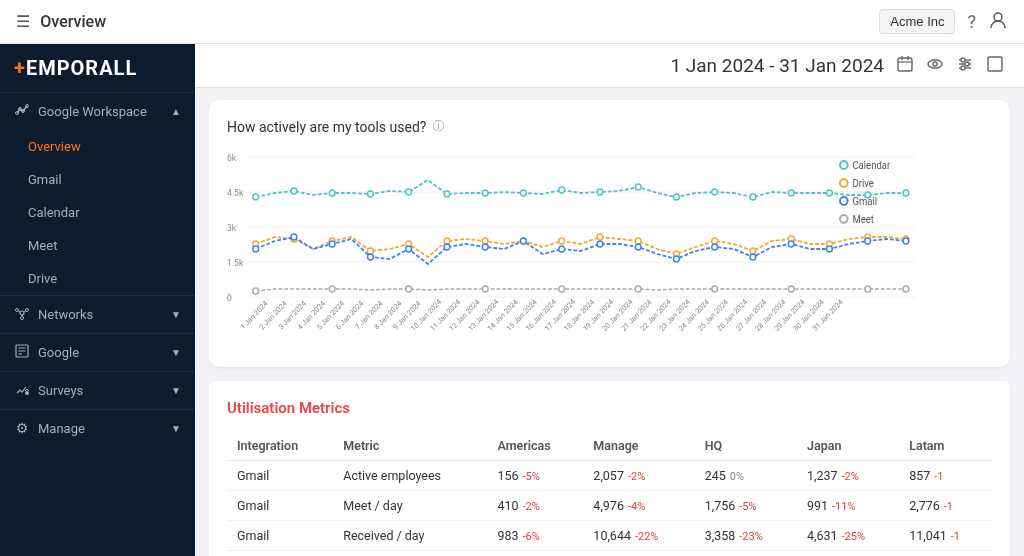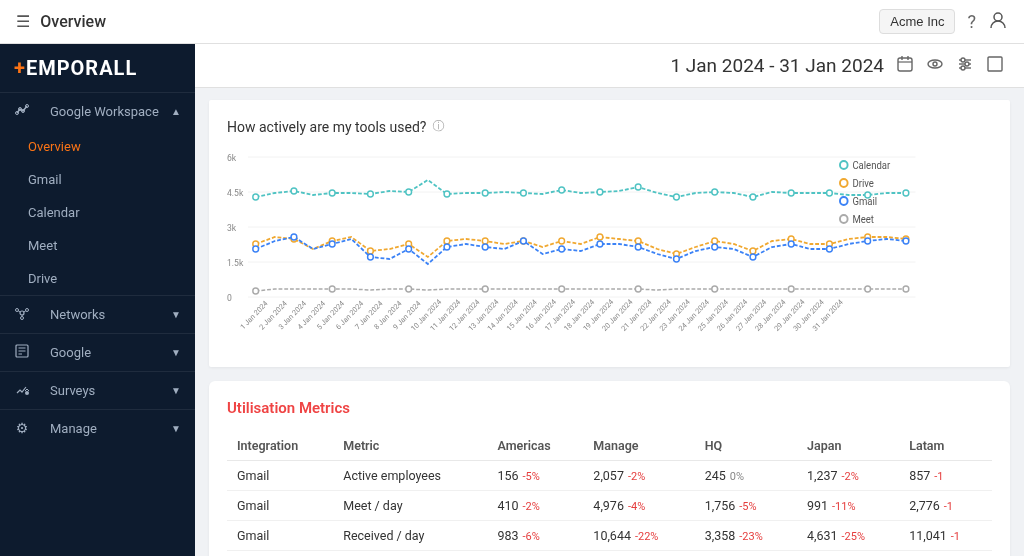--- a/index.html
+++ b/index.html
@@ -18,34 +18,34 @@
     .main-layout { display: flex; flex: 1; overflow: hidden; }
 
     
     .sidebar { width: 195px; background: #0d1b2e; color: #fff; display: flex; flex-direction: column; flex-shrink: 0; overflow-y: auto; }
     .logo { padding: 12px 14px; display: flex; align-items: center; }
     .logo-text { font-size: 20px; font-weight: 700; letter-spacing: 1px; color: #fff; }
 
     .sidebar-section { border-top: 1px solid rgba(255,255,255,0.08); }
     .sidebar-item { display: flex; align-items: center; justify-content: space-between; padding: 10px 14px; cursor: pointer; font-size: 13px; color: #a0aec0; }
     .sidebar-item.sub-item { padding: 9px 14px 9px 28px; font-size: 13px; color: #a0aec0; }
-    .sidebar-item-left { display: flex; align-items: center; gap: 20px; }
+    .sidebar-item-left { display: flex; align-items: center; gap: 8px; }
     .sidebar-icon { font-size: 14px; width: 16px; text-align: center; }
     .chevron { font-size: 10px; color: #a0aec0; }
 
     
     .content { flex: 1; overflow-y: auto; padding: 0; background: #f0f2f5; }
 
     
     .date-bar { background: #fff; padding: 10px 20px; display: flex; align-items: center; justify-content: flex-end; gap: 12px; border-bottom: 1px solid #e0e0e0; margin-bottom: 12px; }
     .date-range { font-size: 19px; color: #333; display: flex; align-items: center; gap: 6px; }
     .date-icon, .eye-icon, .sliders-icon, .expand-icon { font-size: 16px; color: #666; cursor: pointer; }
 
     
-    .card { background: #fff; border-radius: 2px; margin: 0 14px 14px; padding: 18px; box-shadow: 0 1px 3px rgba(0,0,0,0.06); }
+    .card { background: #fff; border-radius: 10px; margin: 0 14px 14px; padding: 18px; box-shadow: 0 1px 3px rgba(0,0,0,0.06); }
     .card-title { font-size: 14px; color: #333; margin-bottom: 14px; display: flex; align-items: center; gap: 6px; }
     .info-icon { font-size: 12px; color: #aaa; }
 
     
     .chart-container { position: relative; width: 100%; height: 200px; }
 
     
     .table-card { background: #fff; border-radius: 6px; margin: 0 14px 14px; padding: 18px; box-shadow: 0 1px 3px rgba(0,0,0,0.06); }
     .table-title { font-size: 15px; font-weight: 600; color: #ef4444; margin-bottom: 14px; }
     table { width: 100%; border-collapse: collapse; font-size: 12.5px; }

